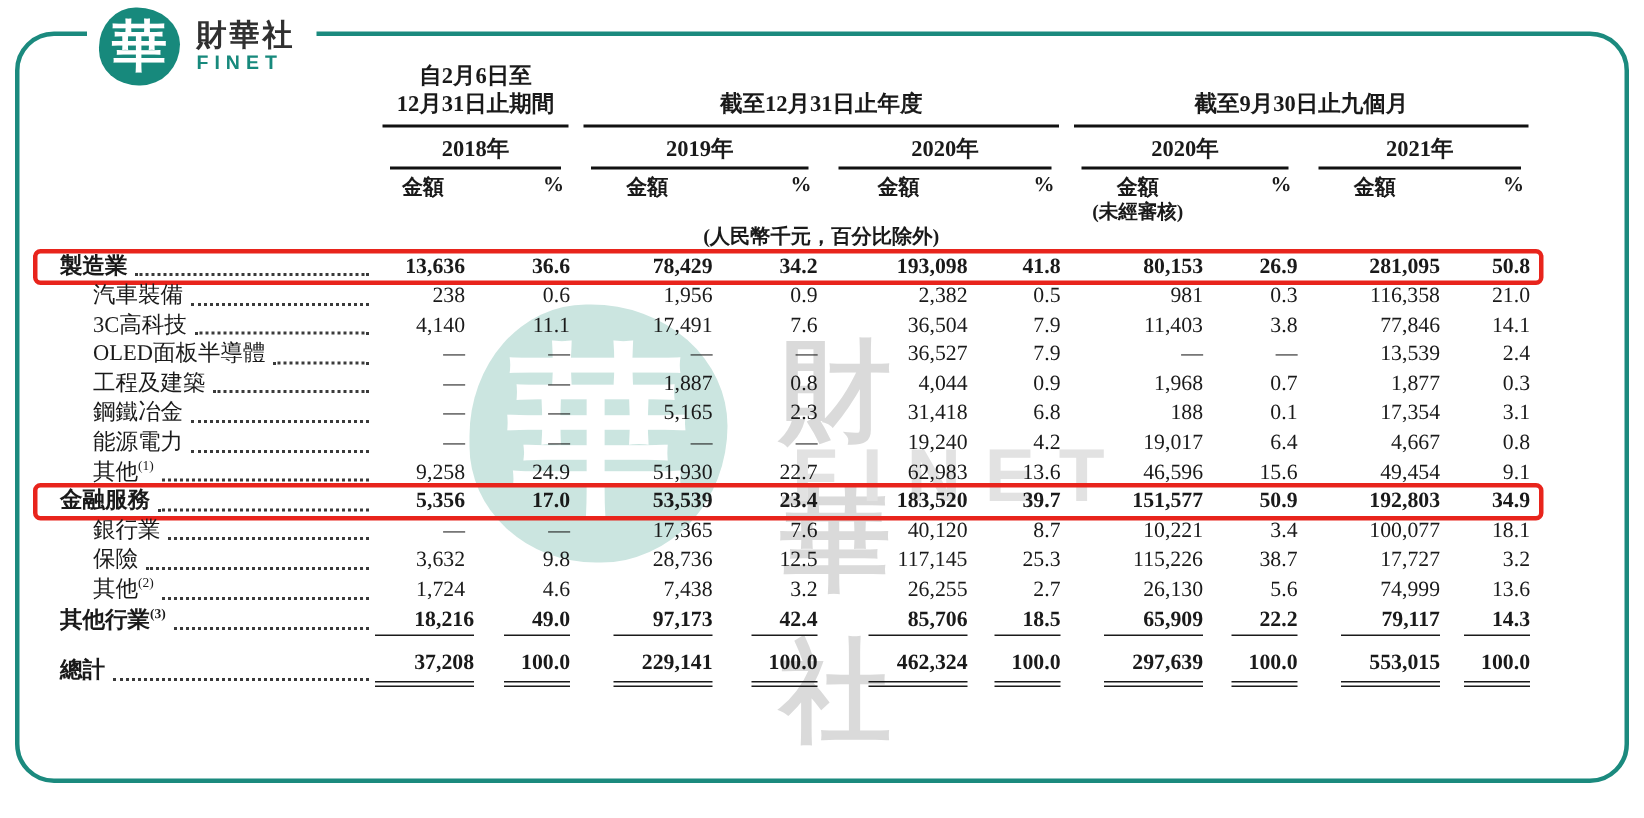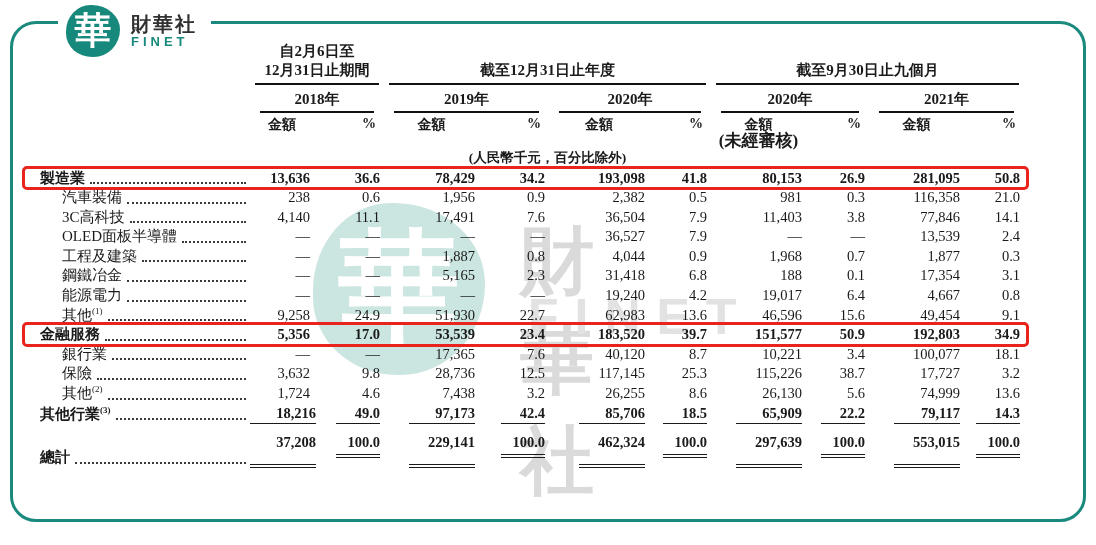--- a/index.html
+++ b/index.html
@@ -59,41 +59,41 @@
     font-weight:700; text-align:center; font-size:15px;
     border-bottom:2px solid #111; padding:2px 0 2px 0; margin:0 10px;
   }
   .y1 { grid-column:2 / span 2; } .y2 { grid-column:4 / span 2; } .y3 { grid-column:6 / span 2; }
   .y4 { grid-column:8 / span 2; } .y5 { grid-column:10 / span 2; }
   .hrow3 { margin-top:3px; }
   .hc { font-weight:700; font-size:14px; }
   .hc.amt { text-align:center; }
   .hc.pct { text-align:right; padding-right:8px; }
   .hrow4 { height:16px; line-height:14px; }
-  .unaudited { grid-column:8; text-align:center; font-size:17px; font-weight:700; }
+  .unaudited { grid-column:8; text-align:center; font-size:13px; font-weight:700; }
   .hrow5 { height:17px; line-height:15px; margin-bottom:2px; }
   .unitnote { grid-column:4 / span 4; text-align:center; font-size:13.5px; font-weight:700; }
   
   .trow { position:relative; height:19.6px; line-height:19.6px; }
   .trow.bold { font-weight:700; }
   .trow.total { margin-top:10px; }
   .trow.redbox::before {
     content:""; position:absolute; left:-3px; right:-5px; top:-3px; bottom:-2px;
     border:3px solid #e8241c; border-radius:5px; pointer-events:none;
   }
   .cell.label { display:flex; align-items:flex-end; font-size:15px; padding-left:15px; overflow:hidden;text-align:center; }
   .cell.label.indent { padding-left:37px; }
   .ltext { white-space:nowrap; }
   .ltext sup { font-size:9px; vertical-align:super; line-height:0; }
   .leader { flex:1; margin:0 4px 4px 5px; border-bottom:2px dotted #3a3a3a; }
   .cell.num { text-align:right; padding-right:4px; font-size:14.5px; white-space:nowrap; }
   .v { display:inline-block; text-align:right; }
   .trow.uline .amt .v { border-bottom:1.5px solid #1a1a1a; min-width:66px; }
   .trow.uline .pct .v { border-bottom:1.5px solid #1a1a1a; min-width:44px; }
-  .trow.total .amt .v { border-bottom:4px double #1a1a1a; min-width:66px; padding-bottom:11px; }
+  .trow.total .amt .v { border-bottom:4px double #1a1a1a; min-width:66px; padding-bottom:1px; }
   .trow.total .pct .v { border-bottom:4px double #1a1a1a; min-width:44px; padding-bottom:1px; }
 </style>
 </head>
 <body>
 
 <div class="page">
 
   <div class="frame"></div>
 
   <div class="watermark">
@@ -331,21 +331,21 @@
         <div class="grid trow">
           <div class="cell label indent">
             <span class="ltext">其他<sup>(2)</sup></span>
             <span class="leader"></span>
           </div>
           <div class="cell num amt"><span class="v">1,724</span></div>
           <div class="cell num pct"><span class="v">4.6</span></div>
           <div class="cell num amt"><span class="v">7,438</span></div>
           <div class="cell num pct"><span class="v">3.2</span></div>
           <div class="cell num amt"><span class="v">26,255</span></div>
-          <div class="cell num pct"><span class="v">8.6</span></div>
+          <div class="cell num pct"><span class="v">2.7</span></div>
           <div class="cell num amt"><span class="v">26,130</span></div>
           <div class="cell num pct"><span class="v">5.6</span></div>
           <div class="cell num amt"><span class="v">74,999</span></div>
           <div class="cell num pct"><span class="v">13.6</span></div>
         </div>
         <div class="grid trow bold uline">
           <div class="cell label">
             <span class="ltext">其他行業<sup>(3)</sup></span>
             <span class="leader"></span>
           </div>

